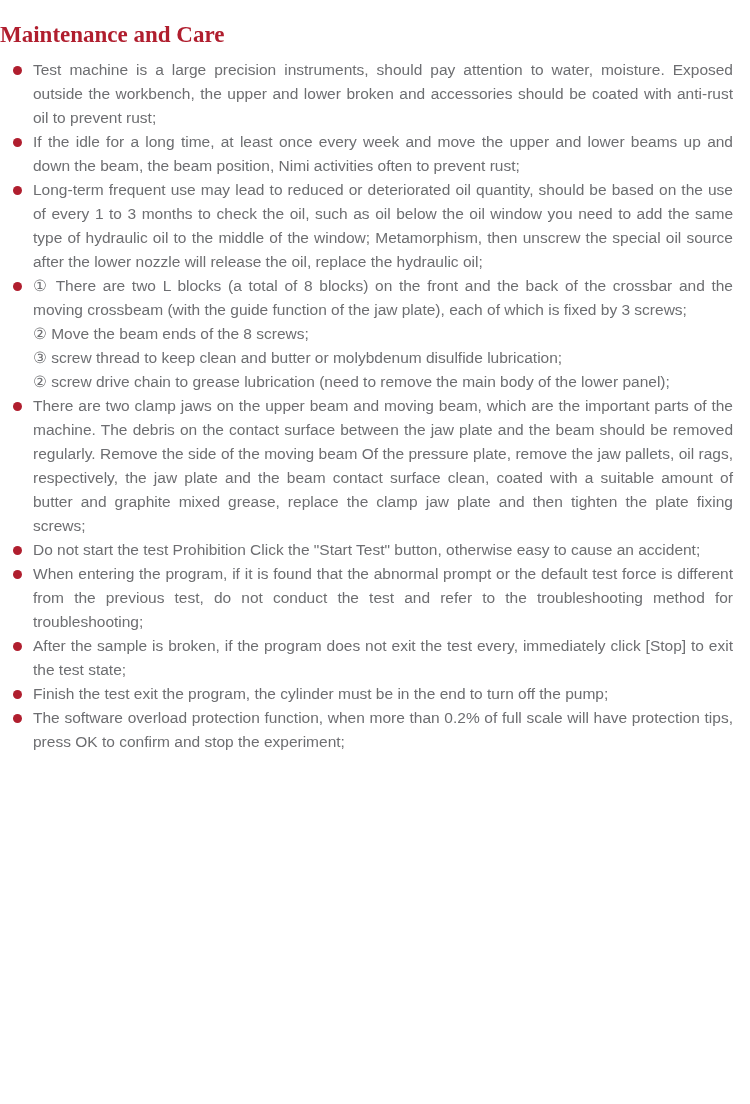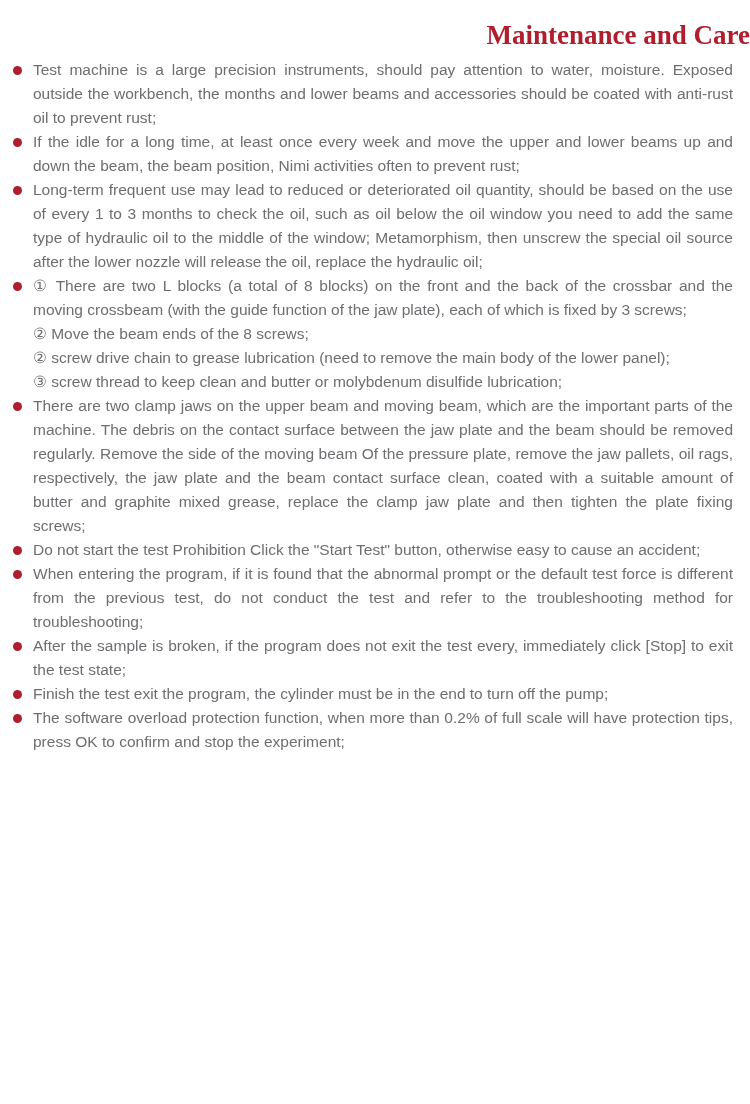--- a/index.html
+++ b/index.html
@@ -19,24 +19,24 @@
   }
   .page{
     width:750px;
     height:1104px;
     padding:0;
   }
   .title{
     margin:0;
     padding-top:20px;
     height:58px;
-    text-align:right;
+    text-align:left;
     font-family:"Liberation Serif", serif;
     font-weight:700;
-    font-size:27px;
+    font-size:23px;
     line-height:30px;
     color:var(--title-color);
   }
   .content{
     padding:0 17px 0 0;
   }
   .bullet-item{
     display:flex;
     align-items:flex-start;
   }
@@ -72,21 +72,21 @@
 
   <h1 class="title">Maintenance and Care</h1>
 
   <div class="content">
 
     <div class="bullet-item">
       <span class="marker">
           <span class="dot"></span>
         </span>
       <div class="text">
-        <p>Test machine is a large precision instruments, should pay attention to water, moisture. Exposed outside the workbench, the months and lower beams and accessories should be coated with anti-rust oil to prevent rust;</p>
+        <p>Test machine is a large precision instruments, should pay attention to water, moisture. Exposed outside the workbench, the upper and lower broken and accessories should be coated with anti-rust oil to prevent rust;</p>
       </div>
     </div>
 
     <div class="bullet-item">
       <span class="marker">
           <span class="dot"></span>
         </span>
       <div class="text">
         <p>If the idle for a long time, at least once every week and move the upper and lower beams up and down the beam, the beam position, Nimi activities often to prevent rust;</p>
       </div>
@@ -101,22 +101,22 @@
       </div>
     </div>
 
     <div class="bullet-item">
       <span class="marker">
           <span class="dot"></span>
         </span>
       <div class="text">
         <p>① There are two L blocks (a total of 8 blocks) on the front and the back of the crossbar and the moving crossbeam (with the guide function of the jaw plate), each of which is fixed by 3 screws;</p>
         <p>② Move the beam ends of the 8 screws;</p>
+        <p>③ screw thread to keep clean and butter or molybdenum disulfide lubrication;</p>
         <p>② screw drive chain to grease lubrication (need to remove the main body of the lower panel);</p>
-        <p>③ screw thread to keep clean and butter or molybdenum disulfide lubrication;</p>
       </div>
     </div>
 
     <div class="bullet-item">
       <span class="marker">
           <span class="dot"></span>
         </span>
       <div class="text">
         <p>There are two clamp jaws on the upper beam and moving beam, which are the important parts of the machine. The debris on the contact surface between the jaw plate and the beam should be removed regularly. Remove the side of the moving beam Of the pressure plate, remove the jaw pallets, oil rags, respectively, the jaw plate and the beam contact surface clean, coated with a suitable amount of butter and graphite mixed grease, replace the clamp jaw plate and then tighten the plate fixing screws;</p>
       </div>

